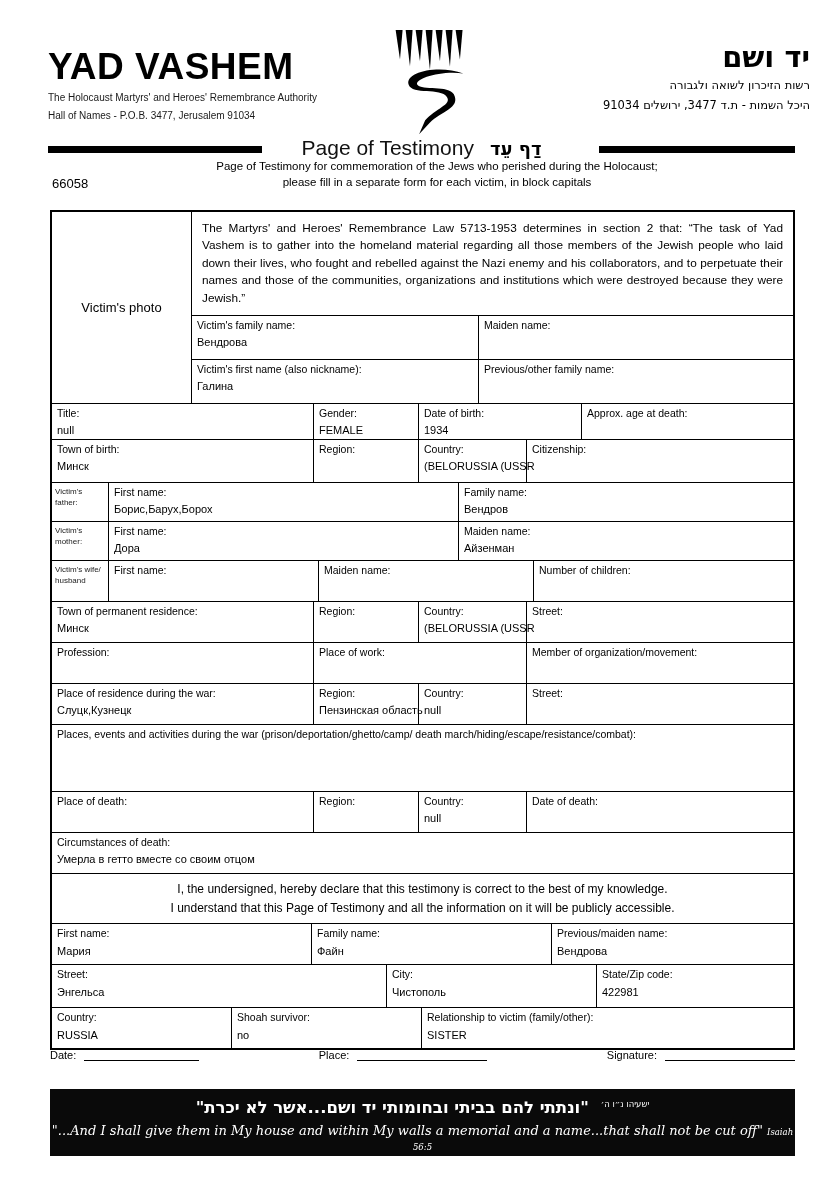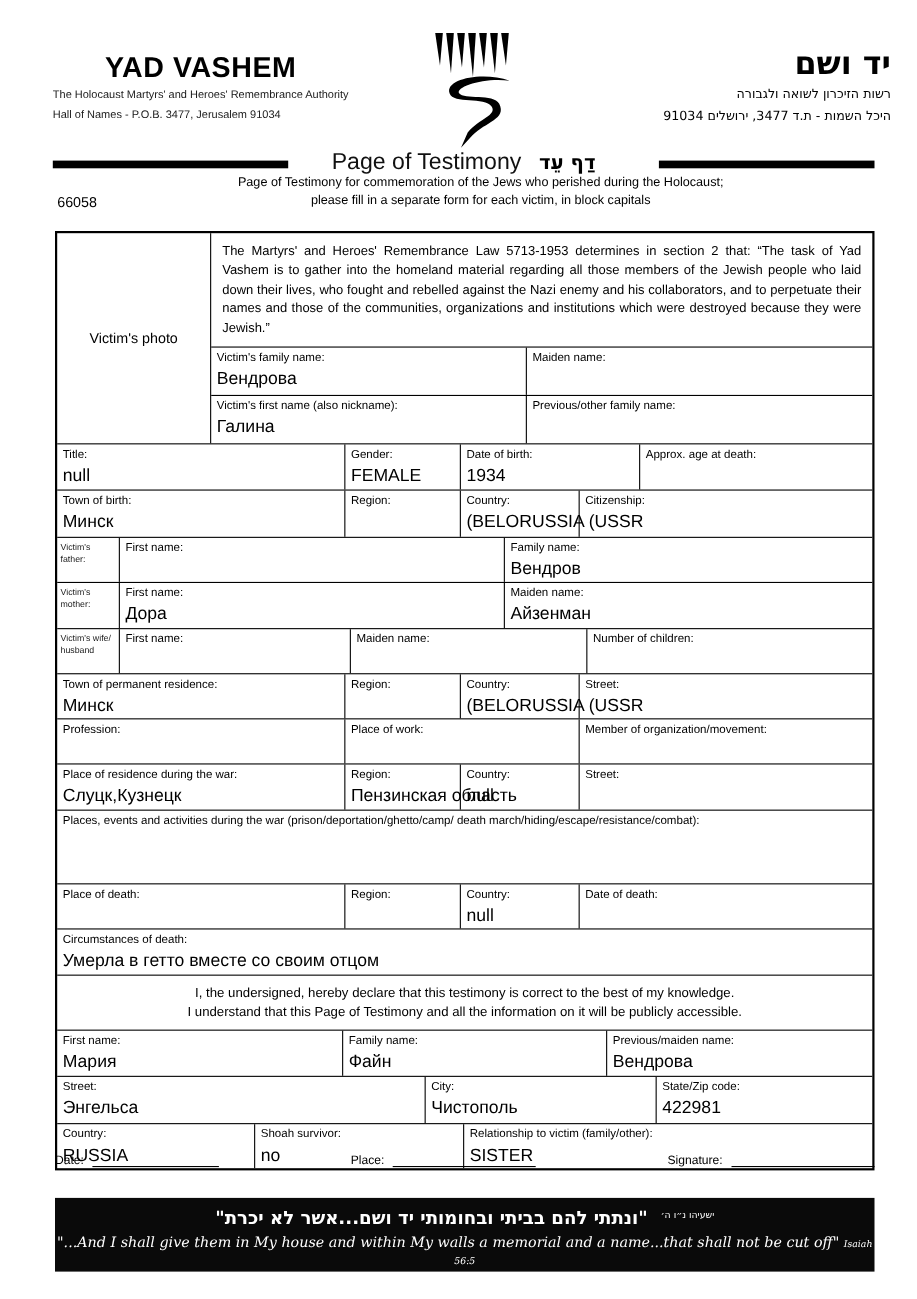--- a/index.html
+++ b/index.html
@@ -5,21 +5,21 @@
   * { box-sizing: border-box; margin: 0; padding: 0; }
   html,body { background:#fff; }
   body {
     width:834px; height:1181px; position:relative; color:#000;
     font-family:"Liberation Sans","DejaVu Sans",sans-serif;
   }
   .page { position:absolute; inset:0; background:#fff; }
 
   
   .org-block { position:absolute; left:48px; top:46px; }
-  .org-name { font-size:26px; font-weight:bold; letter-spacing:0.5px;text-align:center; }
+  .org-name { font-size:37px; font-weight:bold; letter-spacing:0.5px; }
   .org-sub { font-size:10px; margin-top:3px; line-height:1.45; color:#1a1a1a; }
   .logo { position:absolute; left:393px; top:30px; width:80px; height:106px; }
   .heb-block { position:absolute; right:24px; top:40px; text-align:right; direction:rtl; font-family:"DejaVu Sans",sans-serif; }
   .heb-name { font-size:29px; font-weight:bold; font-family:"DejaVu Serif","DejaVu Sans",serif; }
   .heb-sub { font-size:11.5px; margin-top:3px; line-height:1.45; }
 
   
   .title-row { position:absolute; left:48px; right:39px; top:136px; height:26px; }
   .bar { position:absolute; top:10px; height:7px; background:#000; }
   .bar-left { left:0; width:214px; }
@@ -32,21 +32,21 @@
   .form-number { position:absolute; left:52px; top:176px; font-size:13px; }
   .intro { position:absolute; left:120px; right:80px; top:158px; text-align:center; font-size:11.5px; line-height:1.4; }
 
   
   .ftable { position:absolute; left:50px; top:210px; width:745px; border:2px solid #000; background:#fff; }
   .trow { display:flex; border-bottom:1.5px solid #000; align-items:stretch; }
   .trow:last-child { border-bottom:none; }
   .cell { border-right:1.5px solid #000; padding:3px 5px 2px 5px; position:relative; }
   .cell.last { border-right:none; flex:1; }
   .lbl { font-size:10.5px; color:#000; line-height:1.25; }
-  .val { font-size:16px; margin-top:4px; white-space:nowrap; line-height:1.15; }
+  .val { font-size:11px; margin-top:4px; white-space:nowrap; line-height:1.15; }
   .side { width:57px; font-size:8px; line-height:1.4; padding:3px 3px; border-right:1.5px solid #000; color:#222; }
 
   .photo-row { display:flex; border-bottom:1.5px solid #000; }
   .photo-cell { width:140px; border-right:1.5px solid #000; display:flex; align-items:center; justify-content:center; font-size:13px; }
   .photo-right { flex:1; display:flex; flex-direction:column; }
   .law { padding:8px 10px; font-size:11.8px; line-height:1.48; text-align:justify; border-bottom:1.5px solid #000; min-height:90px; }
   .subrow { display:flex; }
   .subrow.first { border-bottom:1.5px solid #000; }
   .subrow .cell { min-height:43px; }
 
@@ -176,20 +176,21 @@
       <div class="cell h42 last">
         <div class="lbl">Citizenship:</div>
         <div class="val"></div>
       </div>
     </div>
 
     <div class="trow">
       <div class="side h38">Victim's father:</div>
       <div class="cell h38" style="width:350px">
         <div class="lbl">First name:</div>
+        <div class="val">Борис,Барух,Борох</div>
       </div>
       <div class="cell h38 last">
         <div class="lbl">Family name:</div>
         <div class="val">Вендров</div>
       </div>
     </div>
 
     <div class="trow">
       <div class="side h38">Victim's mother:</div>
       <div class="cell h38" style="width:350px">

